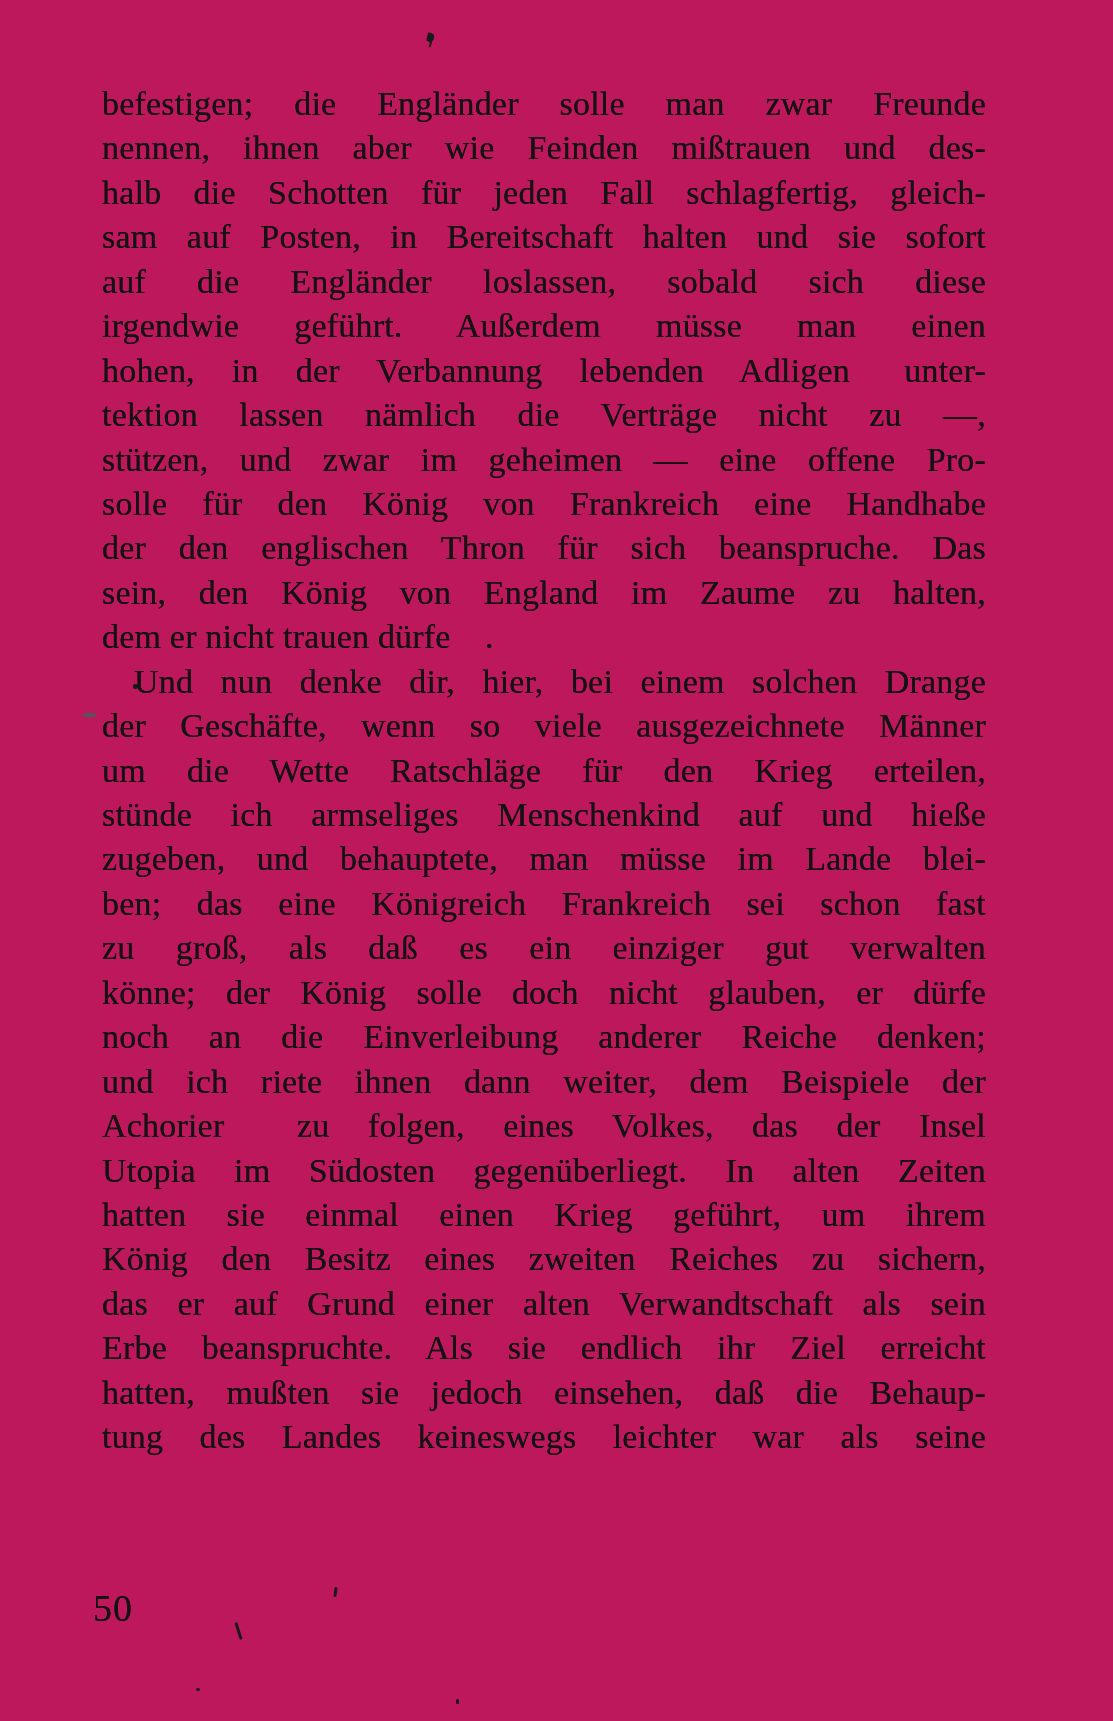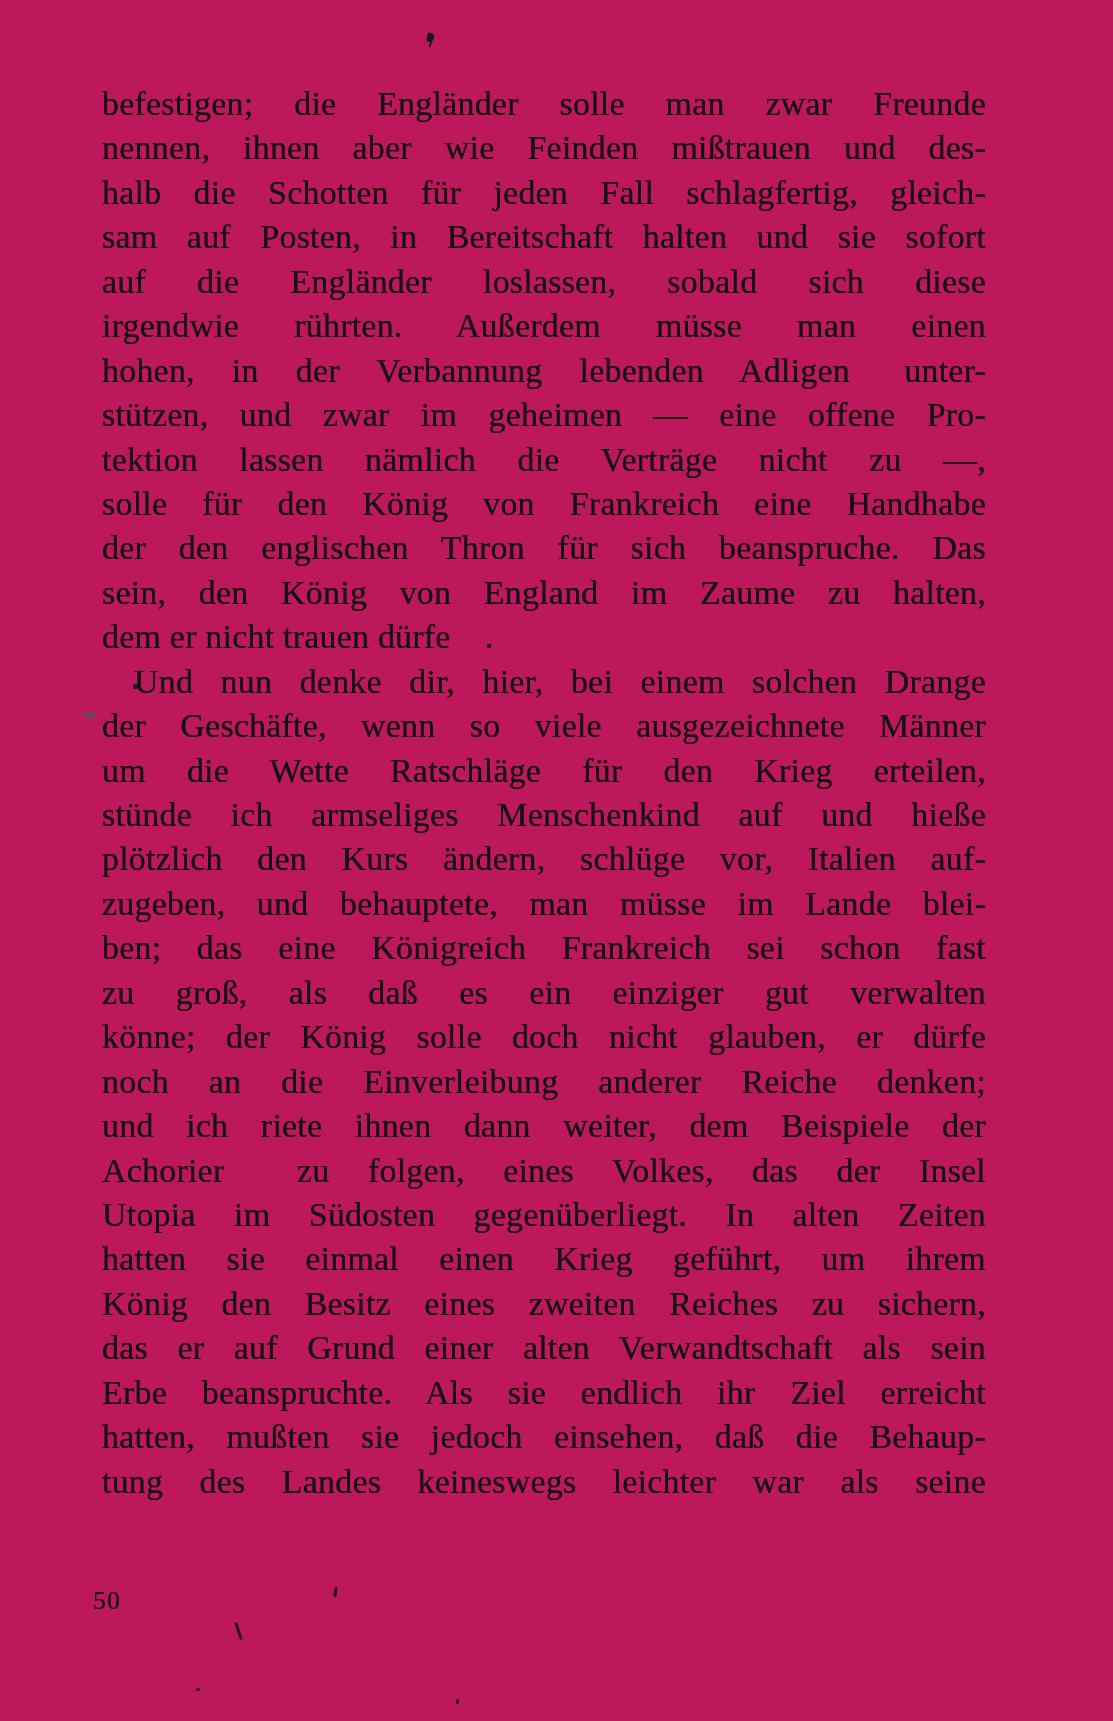--- a/index.html
+++ b/index.html
@@ -38,21 +38,21 @@
   .line.indent {
     padding-left: 32px;
   }
   .line.no-stretch {
     text-align-last: left;
   }
   .page-number {
     position: absolute;
     left: 93px;
     top: 1586px;
-    font-size: 26px;
+    font-size: 38px;
     letter-spacing: 1px;
     text-shadow: 0 0 0.6px rgba(10,10,10,0.85);
   }
   
   .speck {
     position: absolute;
     background: #1a1a1a;
   }
   .speck.tick-top {
     left: 427px; top: 33px; width: 7px; height: 9px;
@@ -101,33 +101,32 @@
   <span class="speck tick-top"></span>
   <span class="speck para-dot"></span>
   <span class="speck margin-dash"></span>
 
   <div class="text-block">
       <div class="line">befestigen; die Engländer solle man zwar Freunde</div>
       <div class="line">nennen, ihnen aber wie Feinden mißtrauen und des-</div>
       <div class="line">halb die Schotten für jeden Fall schlagfertig, gleich-</div>
       <div class="line">sam auf Posten, in Bereitschaft halten und sie sofort</div>
       <div class="line">auf die Engländer loslassen, sobald sich diese</div>
-      <div class="line">irgendwie rührten. Außerdem müsse man einen</div>
+      <div class="line">irgendwie geführt. Außerdem müsse man einen</div>
       <div class="line">hohen, in der Verbannung lebenden Adligen  unter-</div>
+      <div class="line">tektion lassen nämlich die Verträge nicht zu —,</div>
       <div class="line">stützen, und zwar im geheimen — eine offene Pro-</div>
-      <div class="line">tektion lassen nämlich die Verträge nicht zu —,</div>
       <div class="line">solle für den König von Frankreich eine Handhabe</div>
       <div class="line">der den englischen Thron für sich beanspruche. Das</div>
       <div class="line">sein, den König von England im Zaume zu halten,</div>
       <div class="line no-stretch">dem er nicht trauen dürfe  .</div>
       <div class="line indent">Und nun denke dir, hier, bei einem solchen Drange</div>
       <div class="line">der Geschäfte, wenn so viele ausgezeichnete Männer</div>
       <div class="line">um die Wette Ratschläge für den Krieg erteilen,</div>
       <div class="line">stünde ich armseliges Menschenkind auf und hieße</div>
-      <div class="line">plötzlich den Kurs ändern, schlüge vor, Italien auf-</div>
       <div class="line">zugeben, und behauptete, man müsse im Lande blei-</div>
       <div class="line">ben; das eine Königreich Frankreich sei schon fast</div>
       <div class="line">zu groß, als daß es ein einziger gut verwalten</div>
       <div class="line">könne; der König solle doch nicht glauben, er dürfe</div>
       <div class="line">noch an die Einverleibung anderer Reiche denken;</div>
       <div class="line">und ich riete ihnen dann weiter, dem Beispiele der</div>
       <div class="line">Achorier  zu folgen, eines Volkes, das der Insel</div>
       <div class="line">Utopia im Südosten gegenüberliegt. In alten Zeiten</div>
       <div class="line">hatten sie einmal einen Krieg geführt, um ihrem</div>
       <div class="line">König den Besitz eines zweiten Reiches zu sichern,</div>

